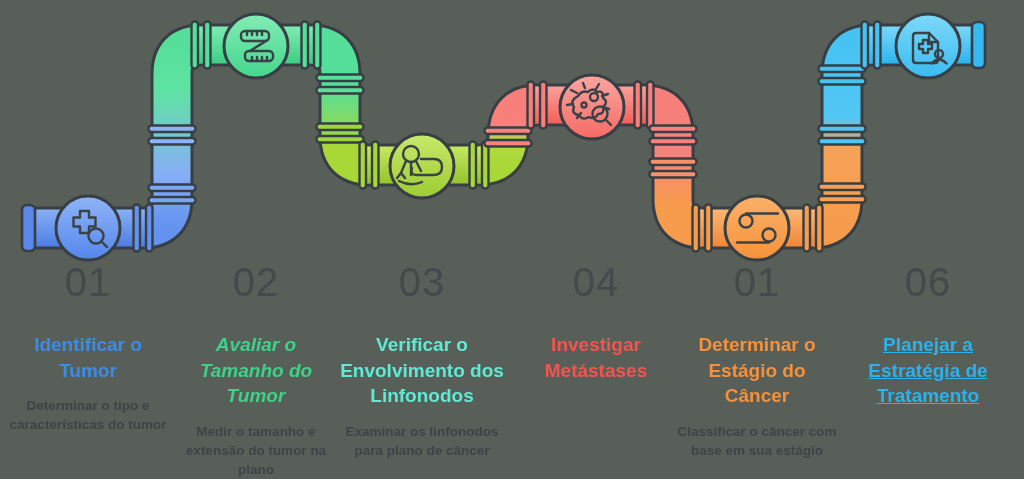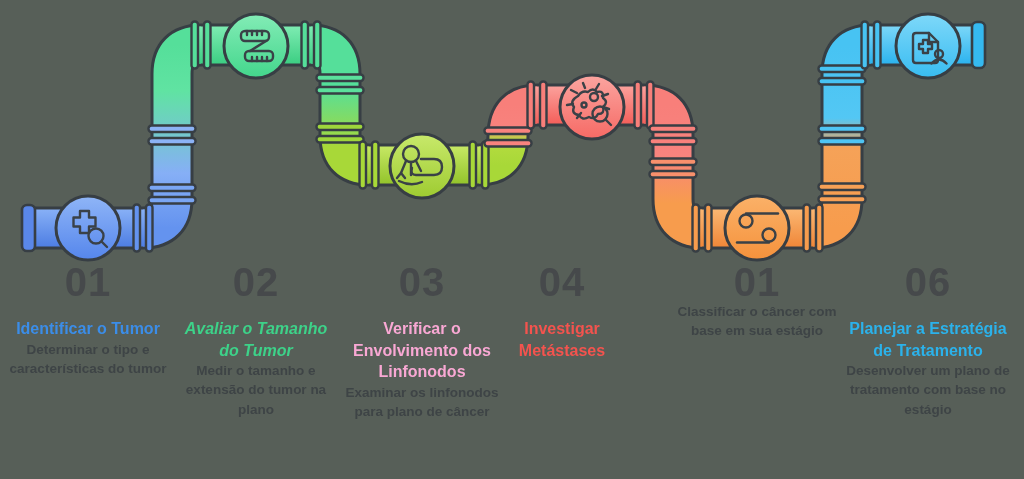--- a/index.html
+++ b/index.html
@@ -3,23 +3,23 @@
 <meta charset="utf-8">
 <style>
   html,body{margin:0;padding:0;}
   body{
     width:1024px;height:479px;position:relative;overflow:hidden;
     background:#575F58;
     font-family:"Liberation Sans",sans-serif;
   }
   #pipes{position:absolute;top:0;left:0;}
   .col{position:absolute;top:262px;width:164px;text-align:center;}
-  .num{font-size:40px;font-weight:700;color:#46494B;letter-spacing:1px;line-height:1;}
-  .title{font-size:16px;font-weight:700;line-height:1.35;margin-top:16px;}
-  .desc{font-size:13.5px;font-weight:700;line-height:1.42;color:#3E4446;}
+  .num{font-size:40px;font-weight:400;color:#46494B;letter-spacing:1px;line-height:1;}
+  .title{font-size:19px;font-weight:700;line-height:1.35;margin-top:30px;}
+  .desc{font-size:13.5px;font-weight:700;line-height:1.42;margin-top:13px;color:#3E4446;}
 </style>
 </head>
 <body>
 
 <svg id="pipes" width="1024" height="262" viewBox="0 0 1024 262">
   <defs>
     <linearGradient id="gL1" gradientUnits="userSpaceOnUse" x1="0" y1="210" x2="0" y2="246">
       <stop offset="0" stop-color="#86AFF6"></stop>
         <stop offset="1" stop-color="#4F7FE4"></stop>
     </linearGradient>
@@ -262,28 +262,28 @@
   <div class="title" style="color: rgb(59, 141, 232);">Identificar o Tumor</div>
   <div class="desc">Determinar o tipo e características do tumor</div>
 </div>
 <div class="col" style="left:174px">
   <div class="num">02</div>
   <div class="title" style="color: rgb(61, 210, 137); font-style: italic;">Avaliar o Tamanho do Tumor</div>
   <div class="desc">Medir o tamanho e extensão do tumor na plano</div>
 </div>
 <div class="col" style="left:340px">
   <div class="num">03</div>
-  <div class="title" style="color: #f9a8d4;">Verificar o Envolvimento dos Linfonodos</div>
+  <div class="title" style="color: #5eead4;">Verificar o Envolvimento dos Linfonodos</div>
   <div class="desc">Examinar os linfonodos para plano de câncer</div>
 </div>
-<div class="col" style="left:480px">
+<div class="col" style="left:514px">
   <div class="num">04</div>
   <div class="title" style="color: rgb(244, 83, 78);">Investigar Metástases</div>
 </div>
 <div class="col" style="left:675px">
   <div class="num">01</div>
+  <div class="title" style="color: rgb(245, 145, 59);">Determinar o Estágio do Câncer</div>
   <div class="desc">Classificar o câncer com base em sua estágio</div>
 </div>
 <div class="col" style="left:846px">
   <div class="num">06</div>
-  <div class="title" style="color: rgb(43, 178, 235);">Planejar a Estratégia de Tratamento</div>
-  <div class="desc">Desenvolver um plano de tratamento com base no estágio</div>
+  <div class="title" style="color: rgb(43, 178, 235); text-decoration: underline;">Planejar a Estratégia de Tratamento</div>
 </div>
 
 </body></html>

